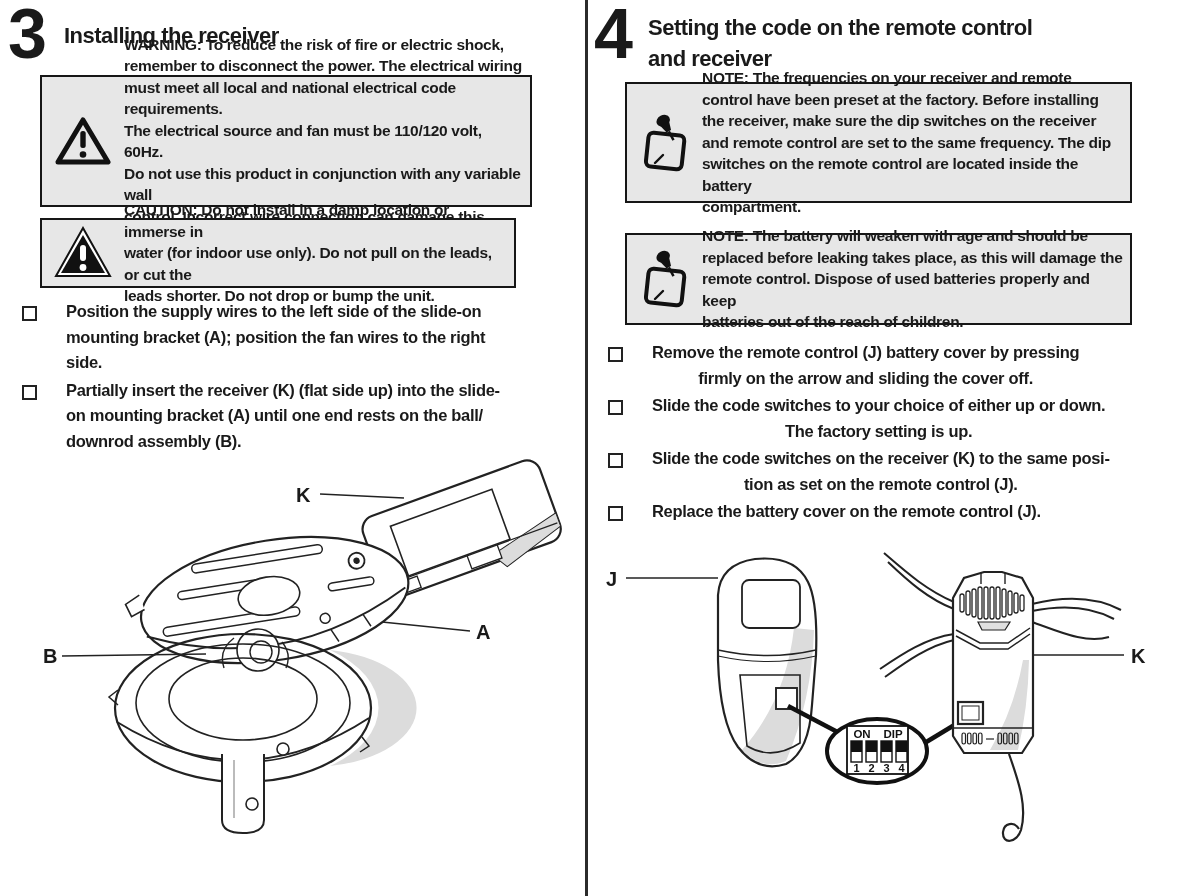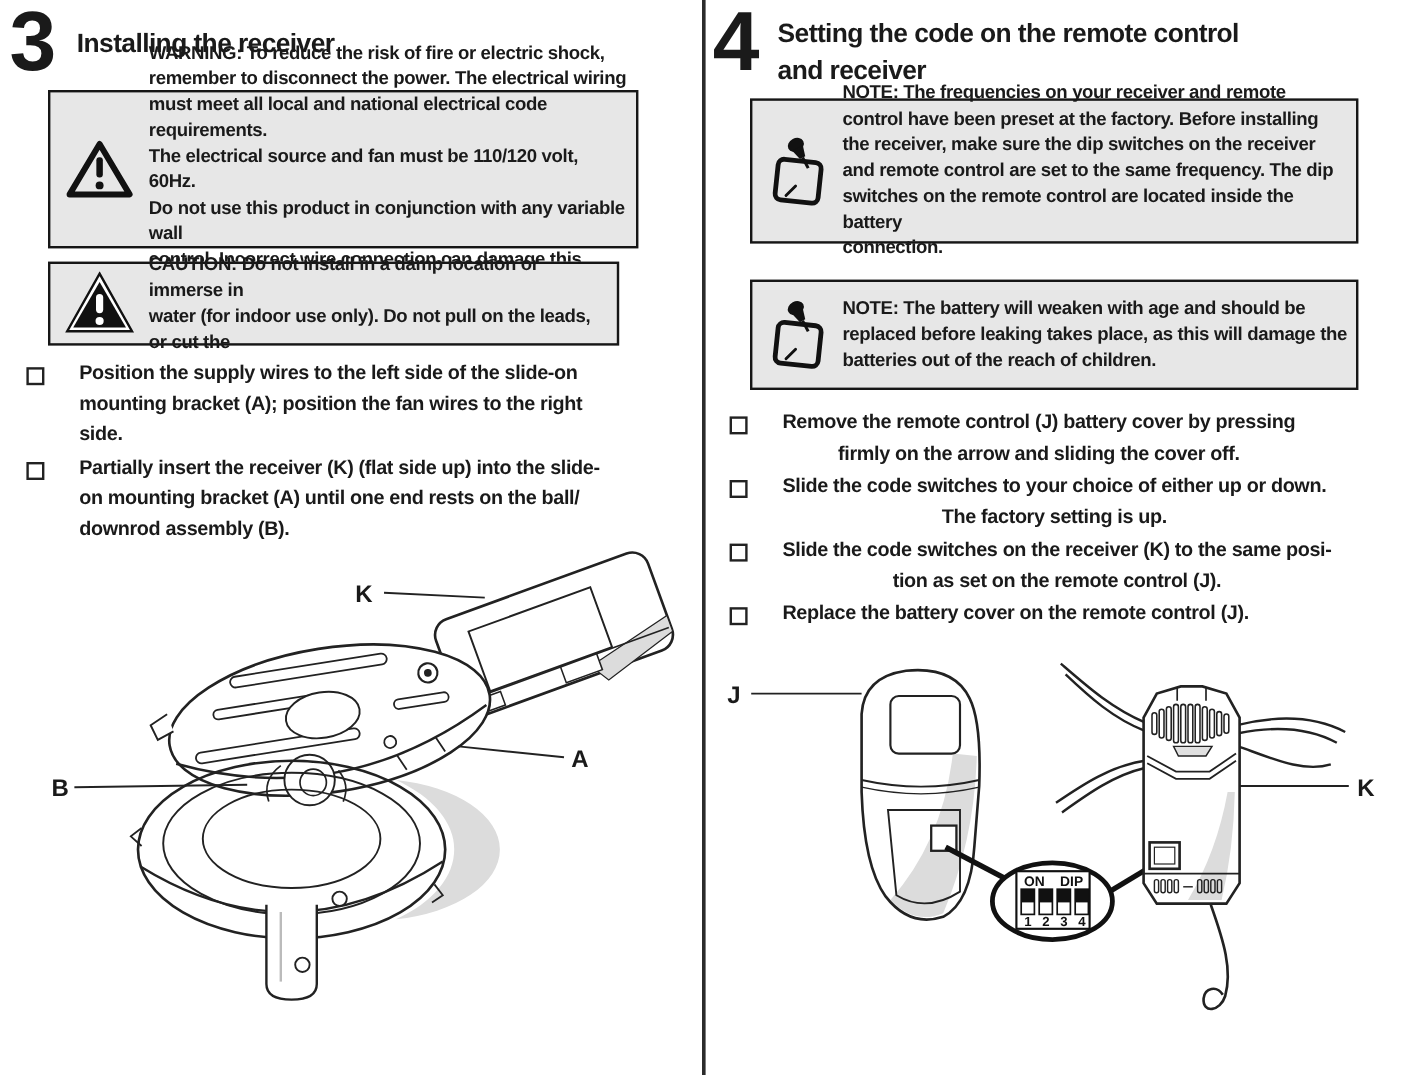--- a/index.html
+++ b/index.html
@@ -76,20 +76,21 @@
     <svg width="58" height="54" viewBox="0 0 58 54">
       <path d="M29 2 L56 50 L2 50 Z" fill="#fff" stroke="#111" stroke-width="2"></path>
       <path d="M29 9 L51 47 L7 47 Z" fill="#111"></path>
       <rect x="26" y="19" width="6" height="16" rx="3" fill="#fff"></rect>
       <circle cx="29" cy="41.5" r="3.4" fill="#fff"></circle>
     </svg>
   </div>
   <div class="box-text">
     <span class="bline">CAUTION: Do not install in a damp location or immerse in</span>
     <span class="bline">water (for indoor use only). Do not pull on the leads, or cut the</span>
+    <span class="bline">leads shorter. Do not drop or bump the unit.</span>
   </div>
 </div>
 
 <div class="steps" id="steps-left">
   <div class="step">
     <span class="bullet"></span>
     <span class="step-text">
       <span class="sline">Position the supply wires to the left side of the slide-on</span>
       <span class="sline">mounting bracket (A); position the fan wires to the right</span>
       <span class="sline">side.</span>
@@ -181,41 +182,42 @@
         <line x1="26" y1="20" x2="26" y2="30" stroke="#111" stroke-width="2.5"></line>
       </g>
     </svg>
   </div>
   <div class="box-text">
     <span class="bline">NOTE: The frequencies on your receiver and remote</span>
     <span class="bline">control have been preset at the factory. Before installing</span>
     <span class="bline">the receiver, make sure the dip switches on the receiver</span>
     <span class="bline">and remote control are set to the same frequency. The dip</span>
     <span class="bline">switches on the remote control are located inside the battery</span>
-    <span class="bline">connection.</span>
+    <span class="bline">compartment.</span>
   </div>
 </div>
 
 <div class="box" id="note-box-2">
   <div class="icon-cell">
     <svg width="50" height="62" viewBox="0 0 50 62">
       <g transform="rotate(6 25 40)">
         <rect x="7" y="22" width="36" height="34" rx="5" fill="#e7e7e7" stroke="#111" stroke-width="4"></rect>
       </g>
       <path d="M15 51 l8 -8" stroke="#111" stroke-width="2.4" stroke-linecap="round"></path>
       <g transform="rotate(-28 26 14)">
         <ellipse cx="26" cy="8" rx="7" ry="5.5" fill="#111"></ellipse>
         <path d="M21 11 L31 11 L28.5 20 L23.5 20 Z" fill="#111"></path>
         <line x1="26" y1="20" x2="26" y2="30" stroke="#111" stroke-width="2.5"></line>
       </g>
     </svg>
   </div>
   <div class="box-text">
     <span class="bline">NOTE: The battery will weaken with age and should be</span>
     <span class="bline">replaced before leaking takes place, as this will damage the</span>
+    <span class="bline">remote control. Dispose of used batteries properly and keep</span>
     <span class="bline">batteries out of the reach of children.</span>
   </div>
 </div>
 
 <div class="steps" id="steps-right">
   <div class="step">
     <span class="bullet"></span>
     <span class="step-text">
       <span class="sline">Remove the remote control (J) battery cover by pressing</span>
       <span class="sline">firmly on the arrow and sliding the cover off.</span>

